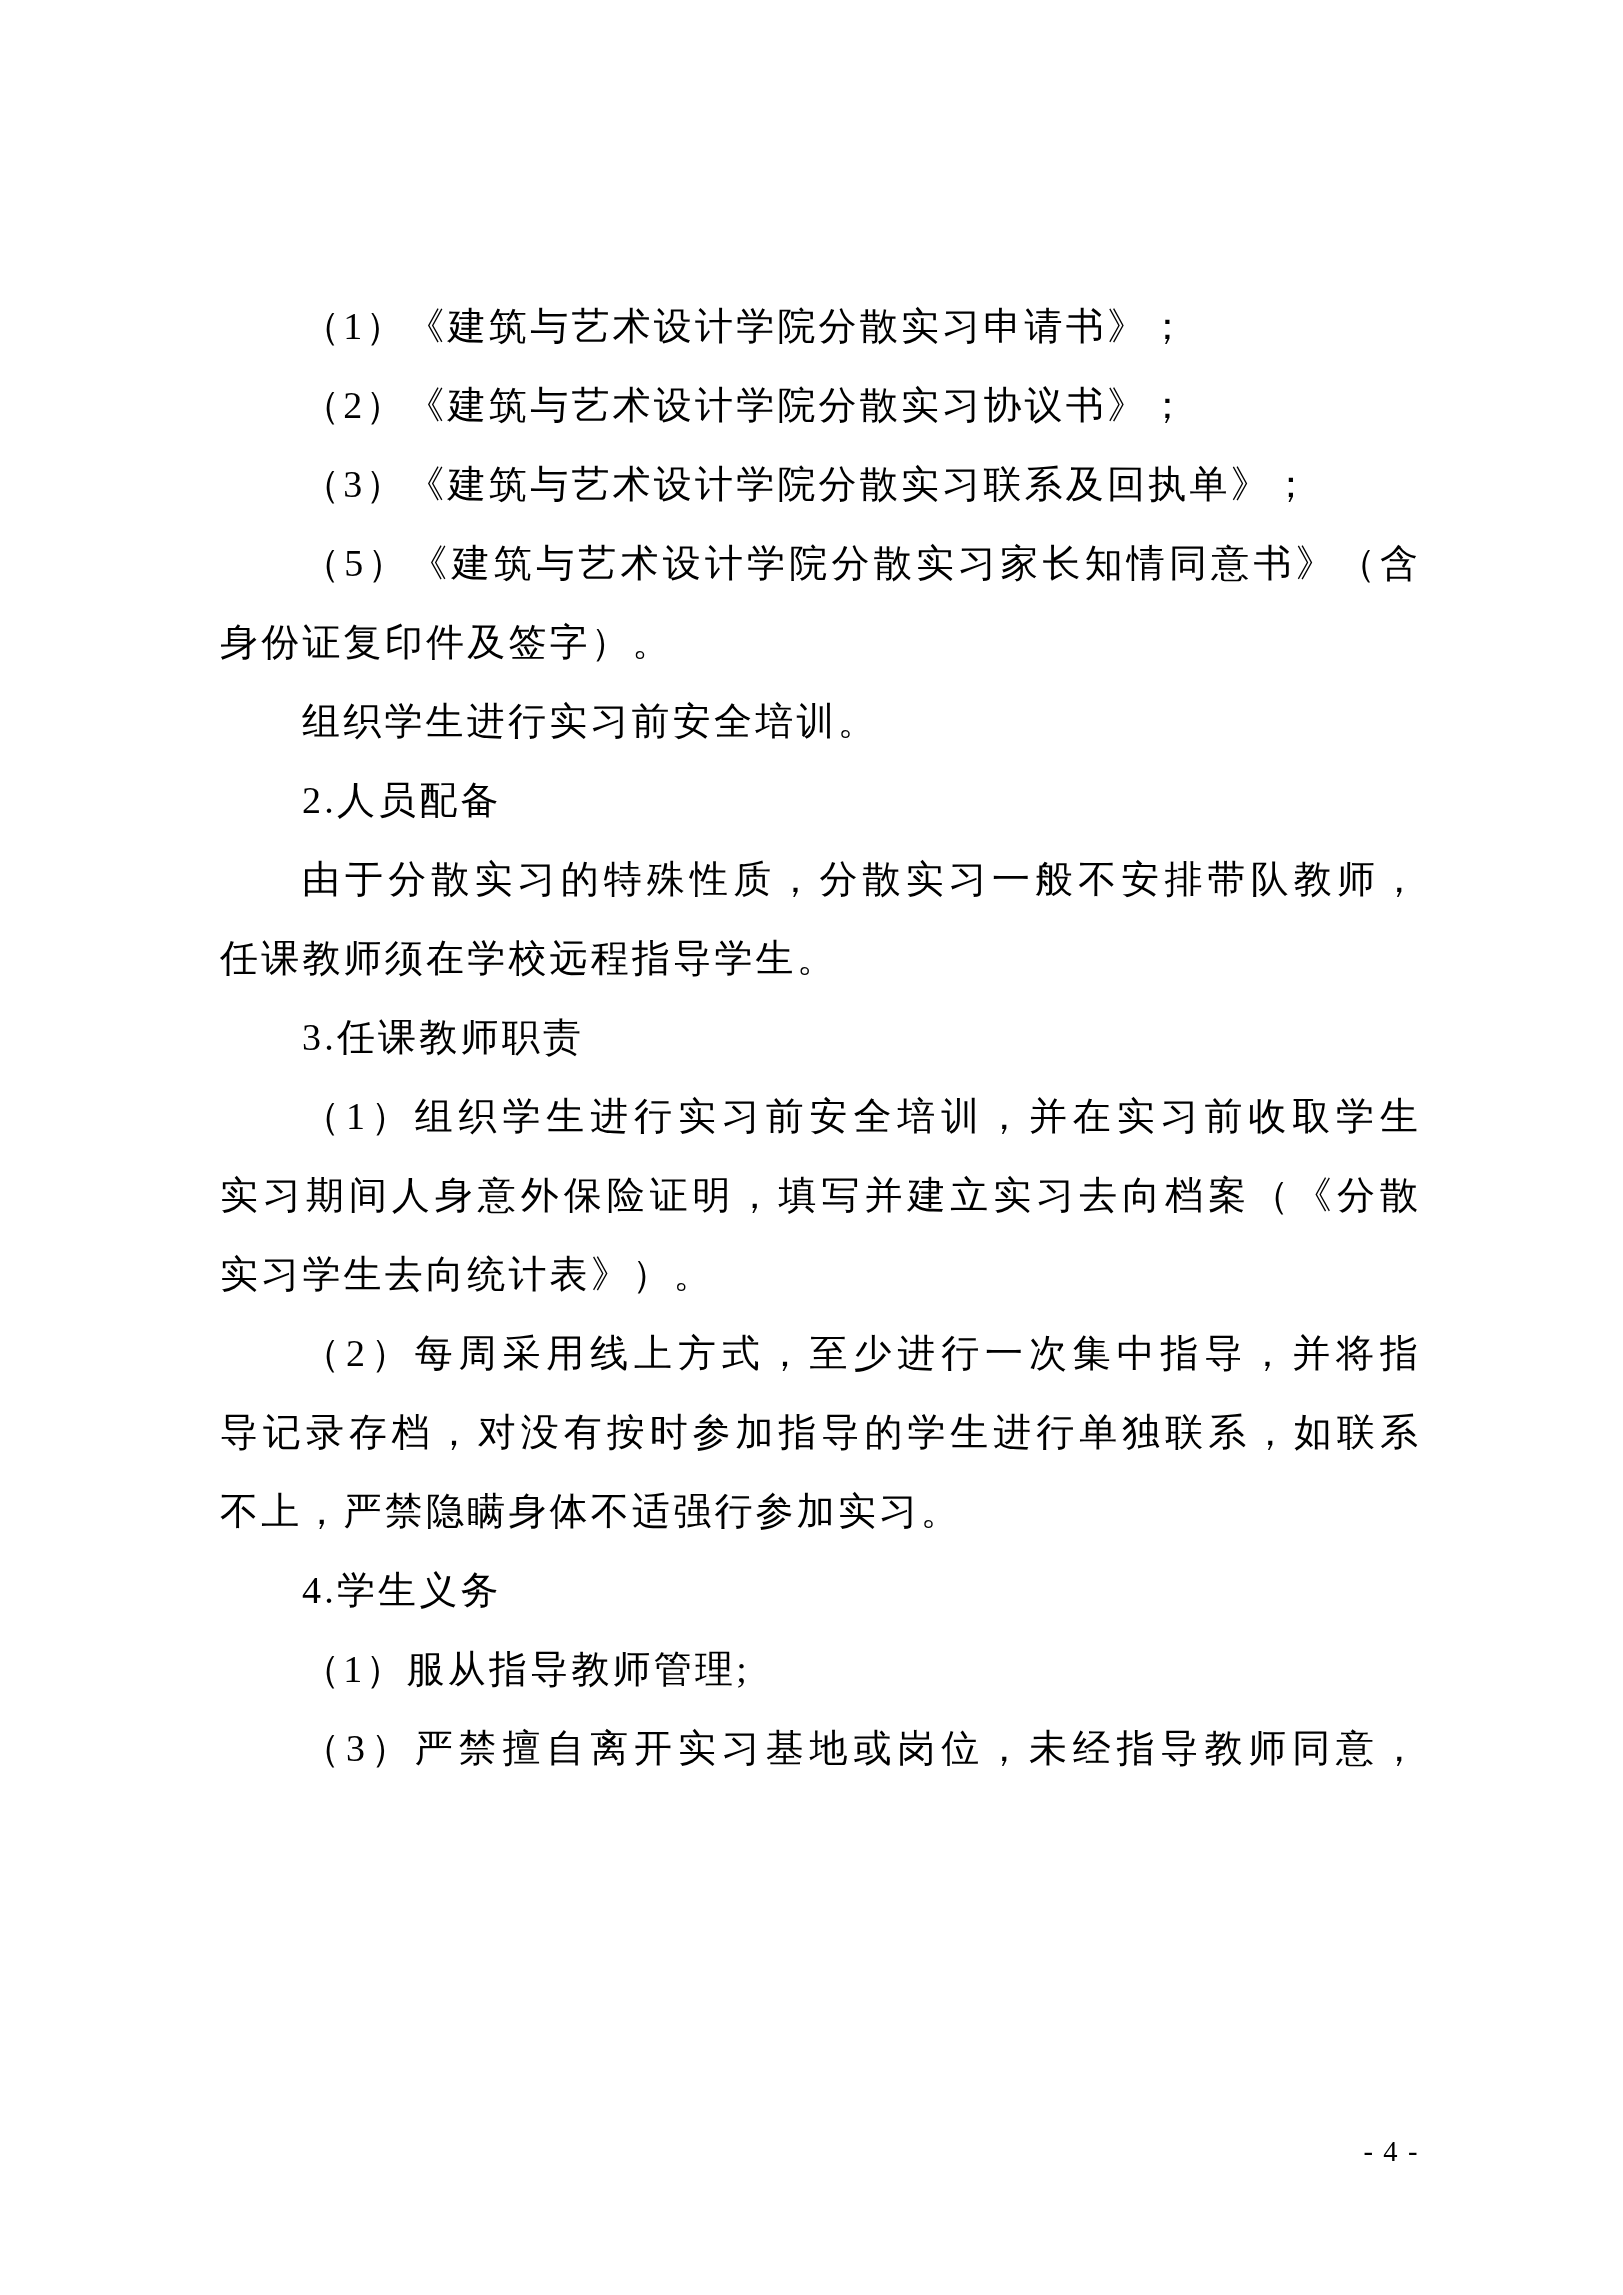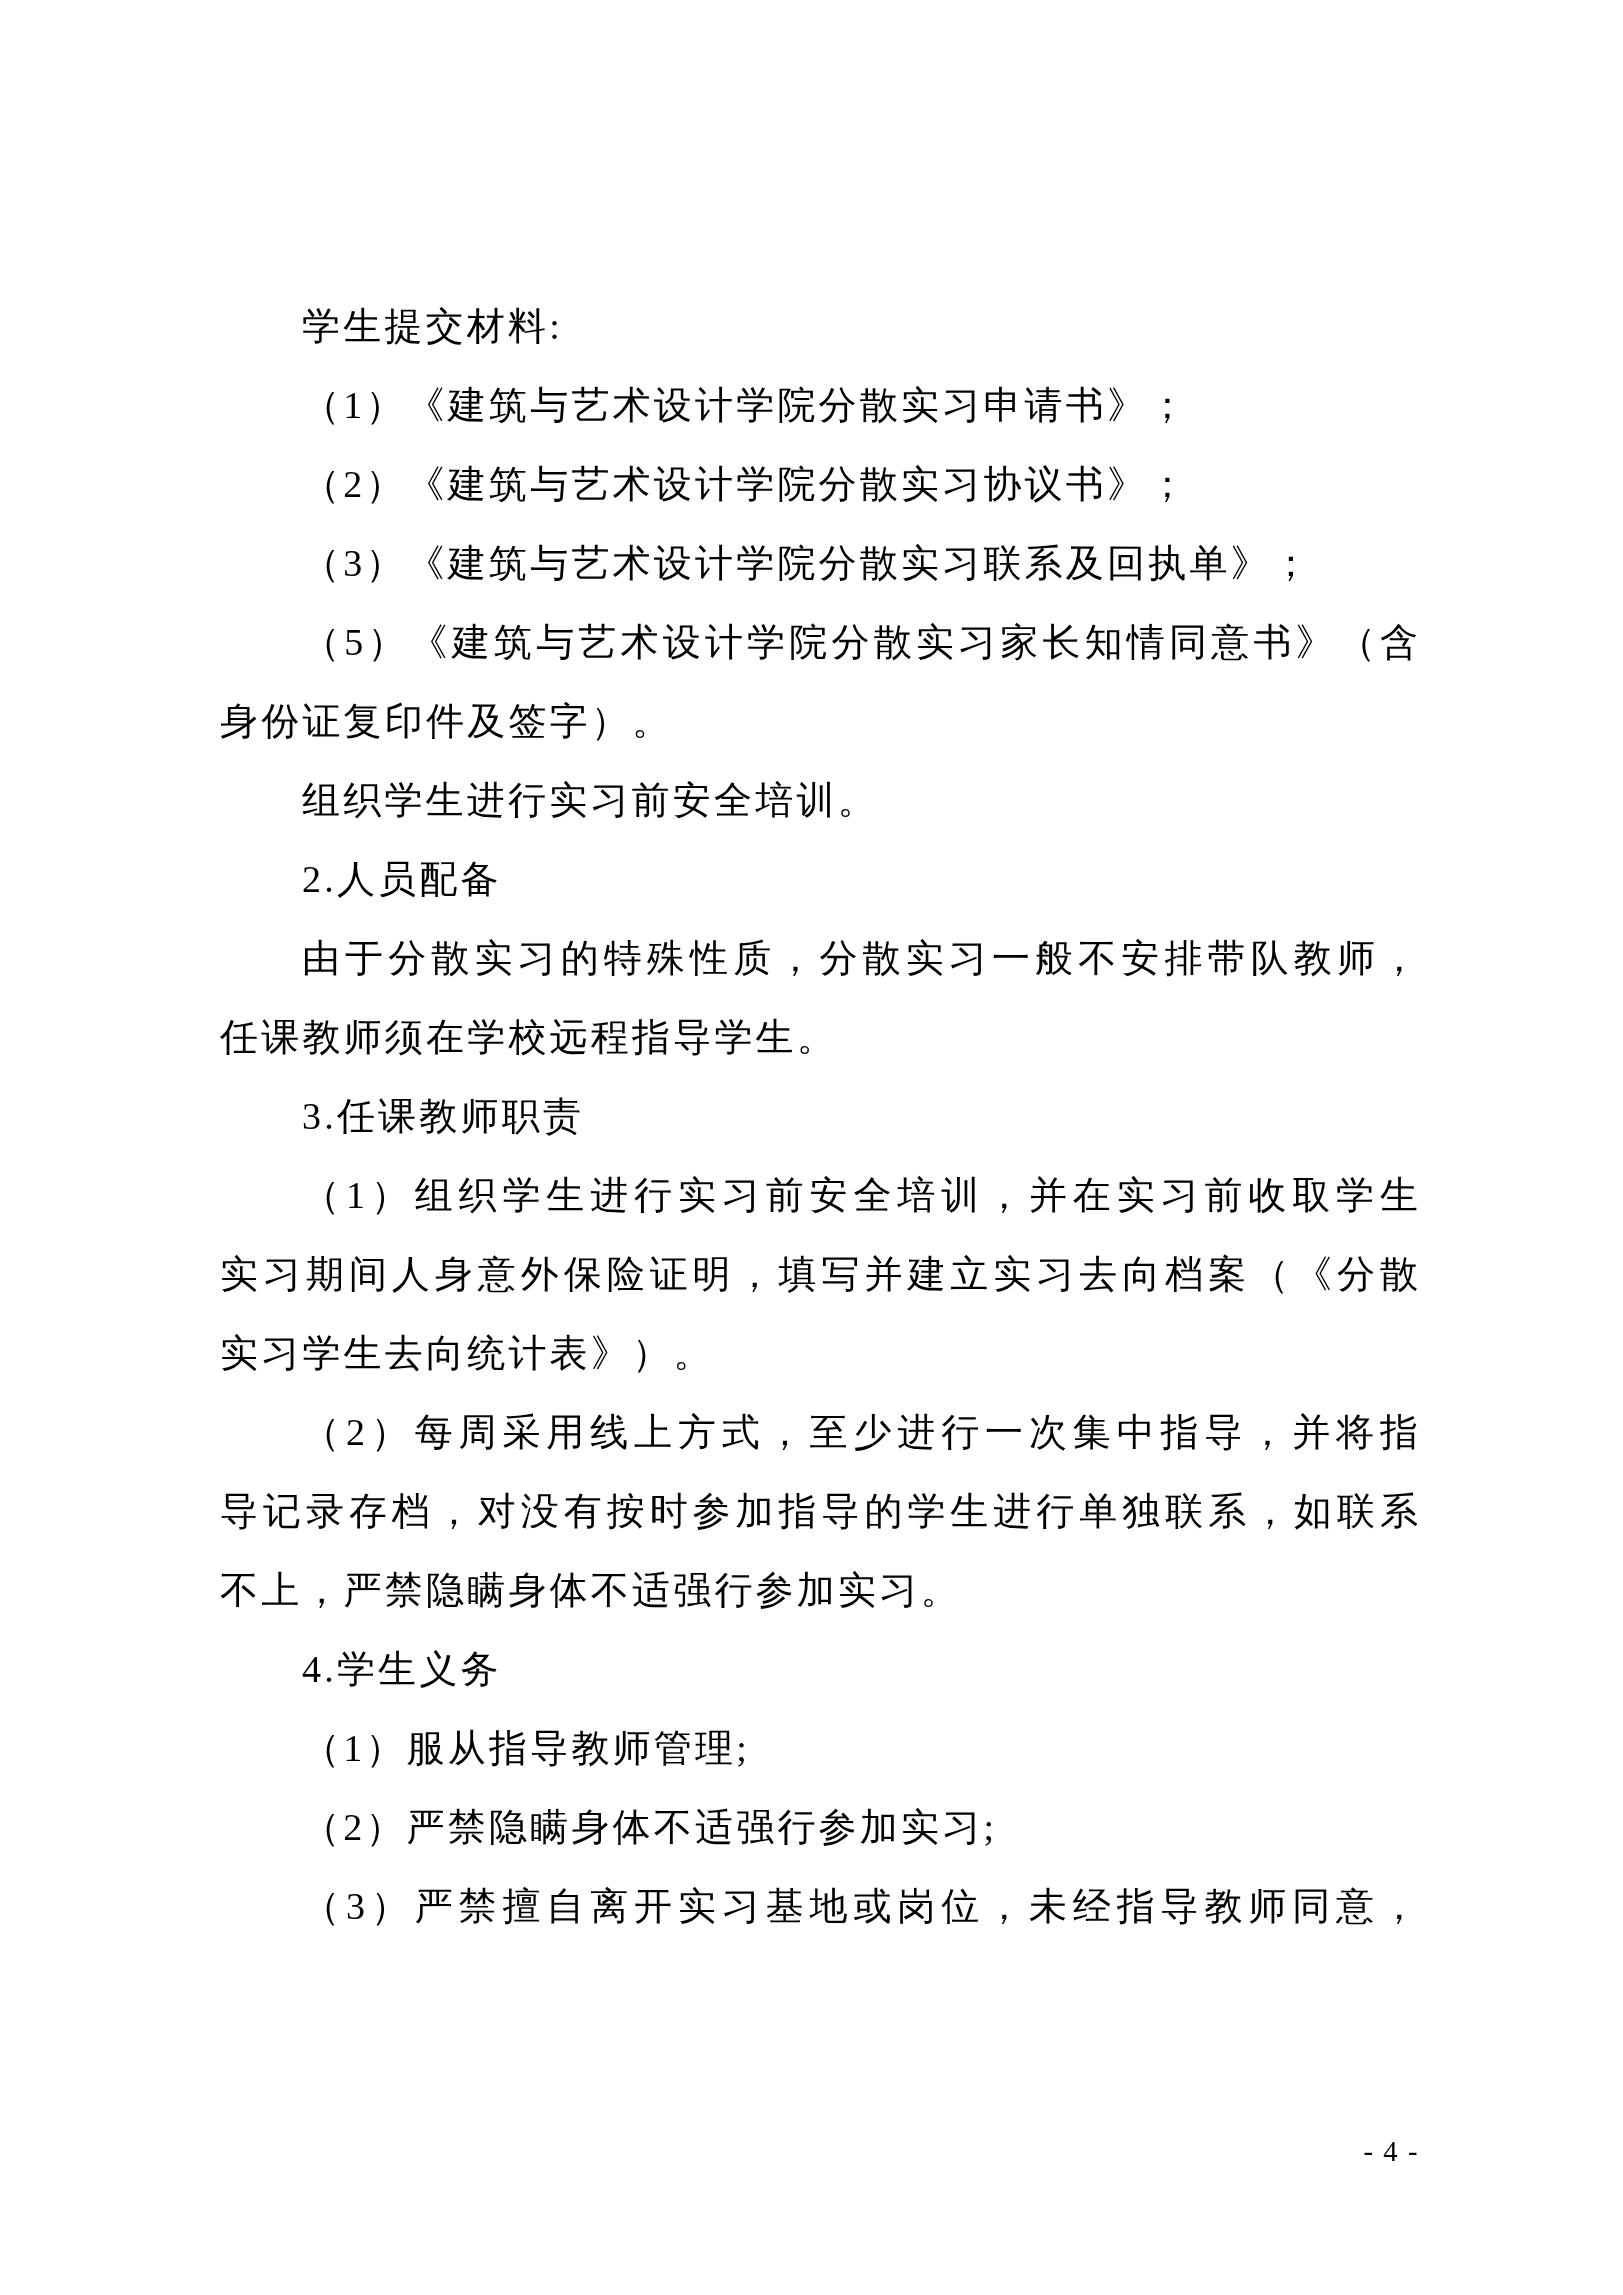--- a/index.html
+++ b/index.html
@@ -52,39 +52,37 @@
     line-height: 35px;
     letter-spacing: 1.6px;
     color: #000000;
   }
 </style>
 </head>
 <body>
 
 <div class="page">
   <main class="content" id="doc-body">
-      <div class="line indent">学生提交材料:</div>
       <div class="line indent">（1）《建筑与艺术设计学院分散实习申请书》；</div>
       <div class="line indent">（2）《建筑与艺术设计学院分散实习协议书》；</div>
       <div class="line indent">（3）《建筑与艺术设计学院分散实习联系及回执单》；</div>
       <div class="line indent fill">（5）《建筑与艺术设计学院分散实习家长知情同意书》（含</div>
       <div class="line">身份证复印件及签字）。</div>
       <div class="line indent">组织学生进行实习前安全培训。</div>
       <div class="line indent">2.人员配备</div>
       <div class="line indent fill">由于分散实习的特殊性质，分散实习一般不安排带队教师，</div>
       <div class="line">任课教师须在学校远程指导学生。</div>
       <div class="line indent">3.任课教师职责</div>
       <div class="line indent fill">（1）组织学生进行实习前安全培训，并在实习前收取学生</div>
       <div class="line fill">实习期间人身意外保险证明，填写并建立实习去向档案（《分散</div>
       <div class="line">实习学生去向统计表》）。</div>
       <div class="line indent fill">（2）每周采用线上方式，至少进行一次集中指导，并将指</div>
       <div class="line fill">导记录存档，对没有按时参加指导的学生进行单独联系，如联系</div>
       <div class="line">不上，严禁隐瞒身体不适强行参加实习。</div>
       <div class="line indent">4.学生义务</div>
       <div class="line indent">（1）服从指导教师管理;</div>
-      <div class="line indent">（2）严禁隐瞒身体不适强行参加实习;</div>
       <div class="line indent fill">（3）严禁擅自离开实习基地或岗位，未经指导教师同意，</div>
     </main>
   <footer class="footer">
     <span class="pagenum">- 4 -</span>
   </footer>
 </div>
 
 
 </body></html>

